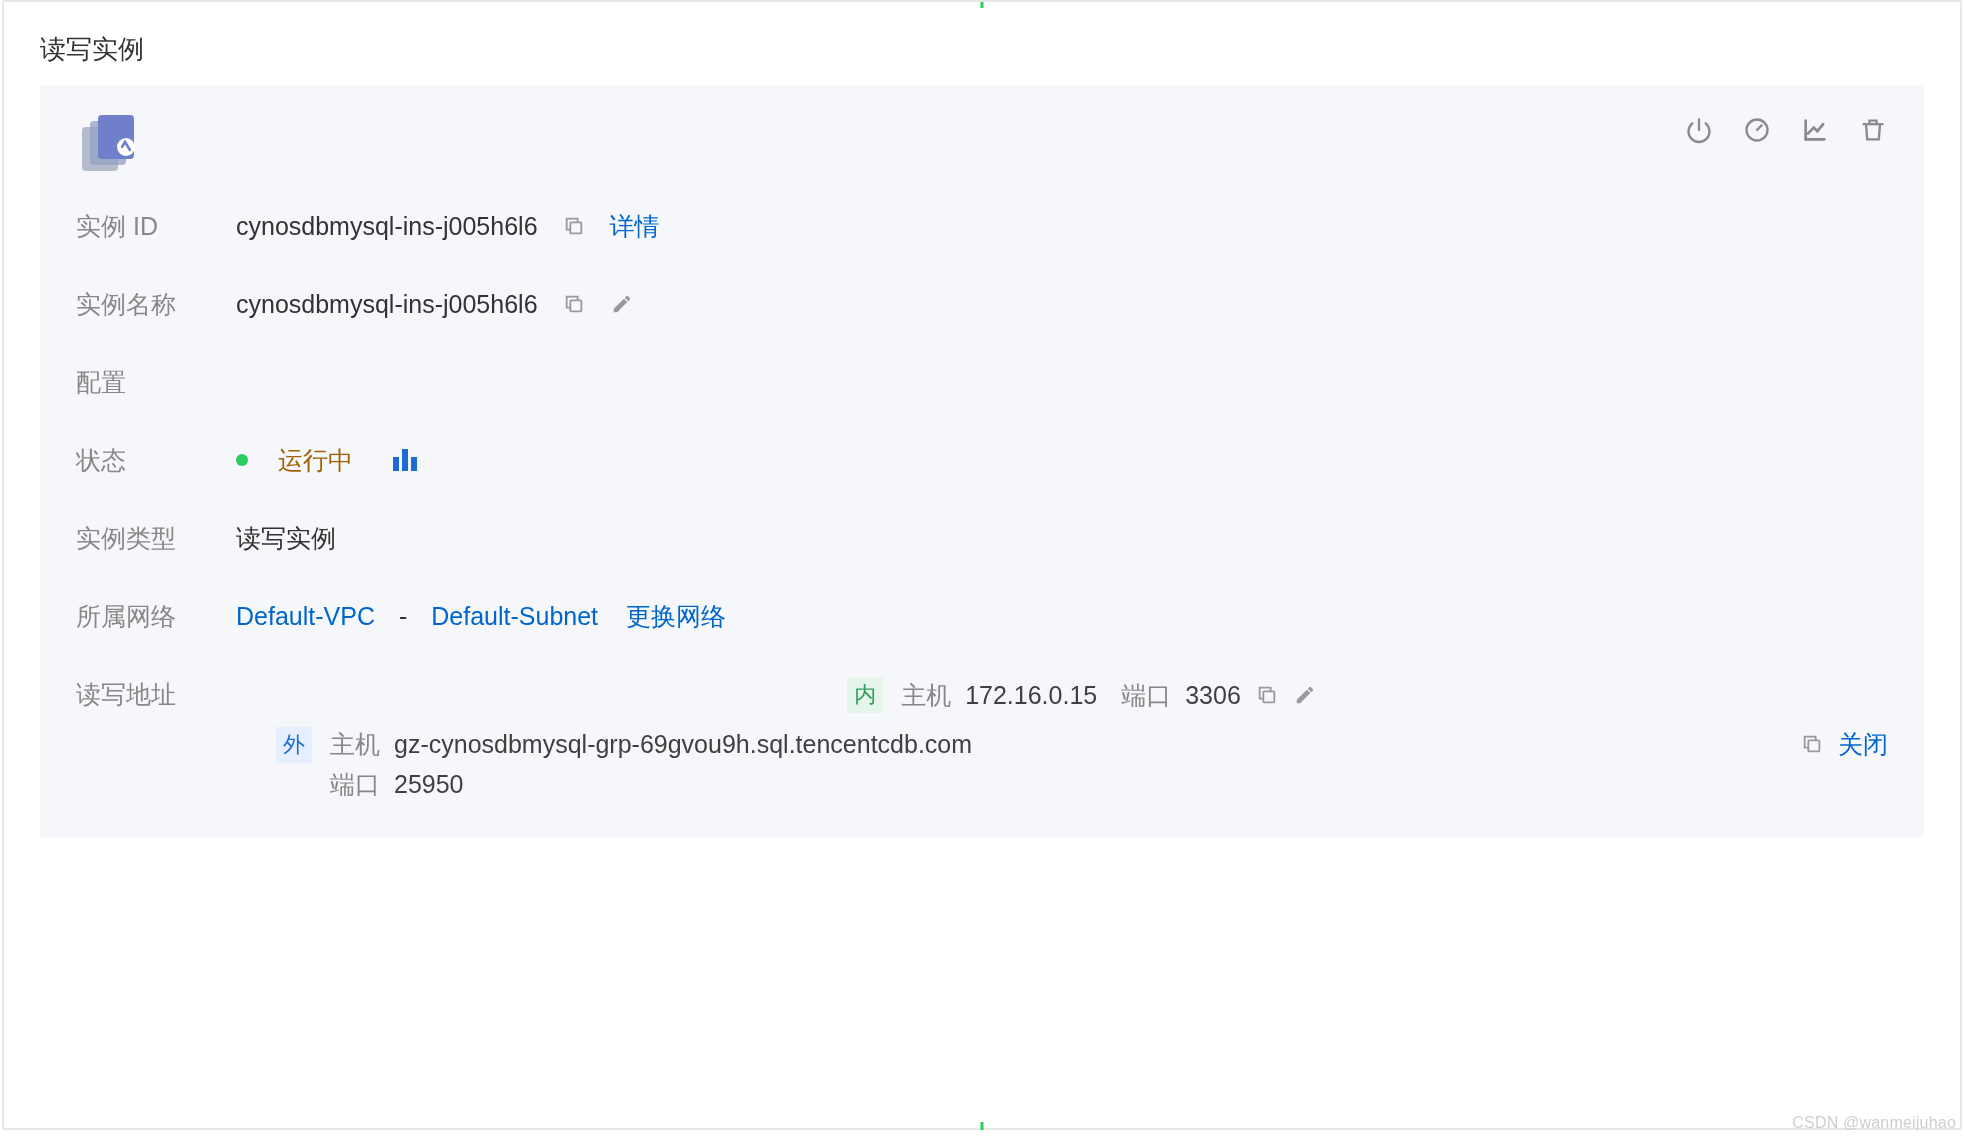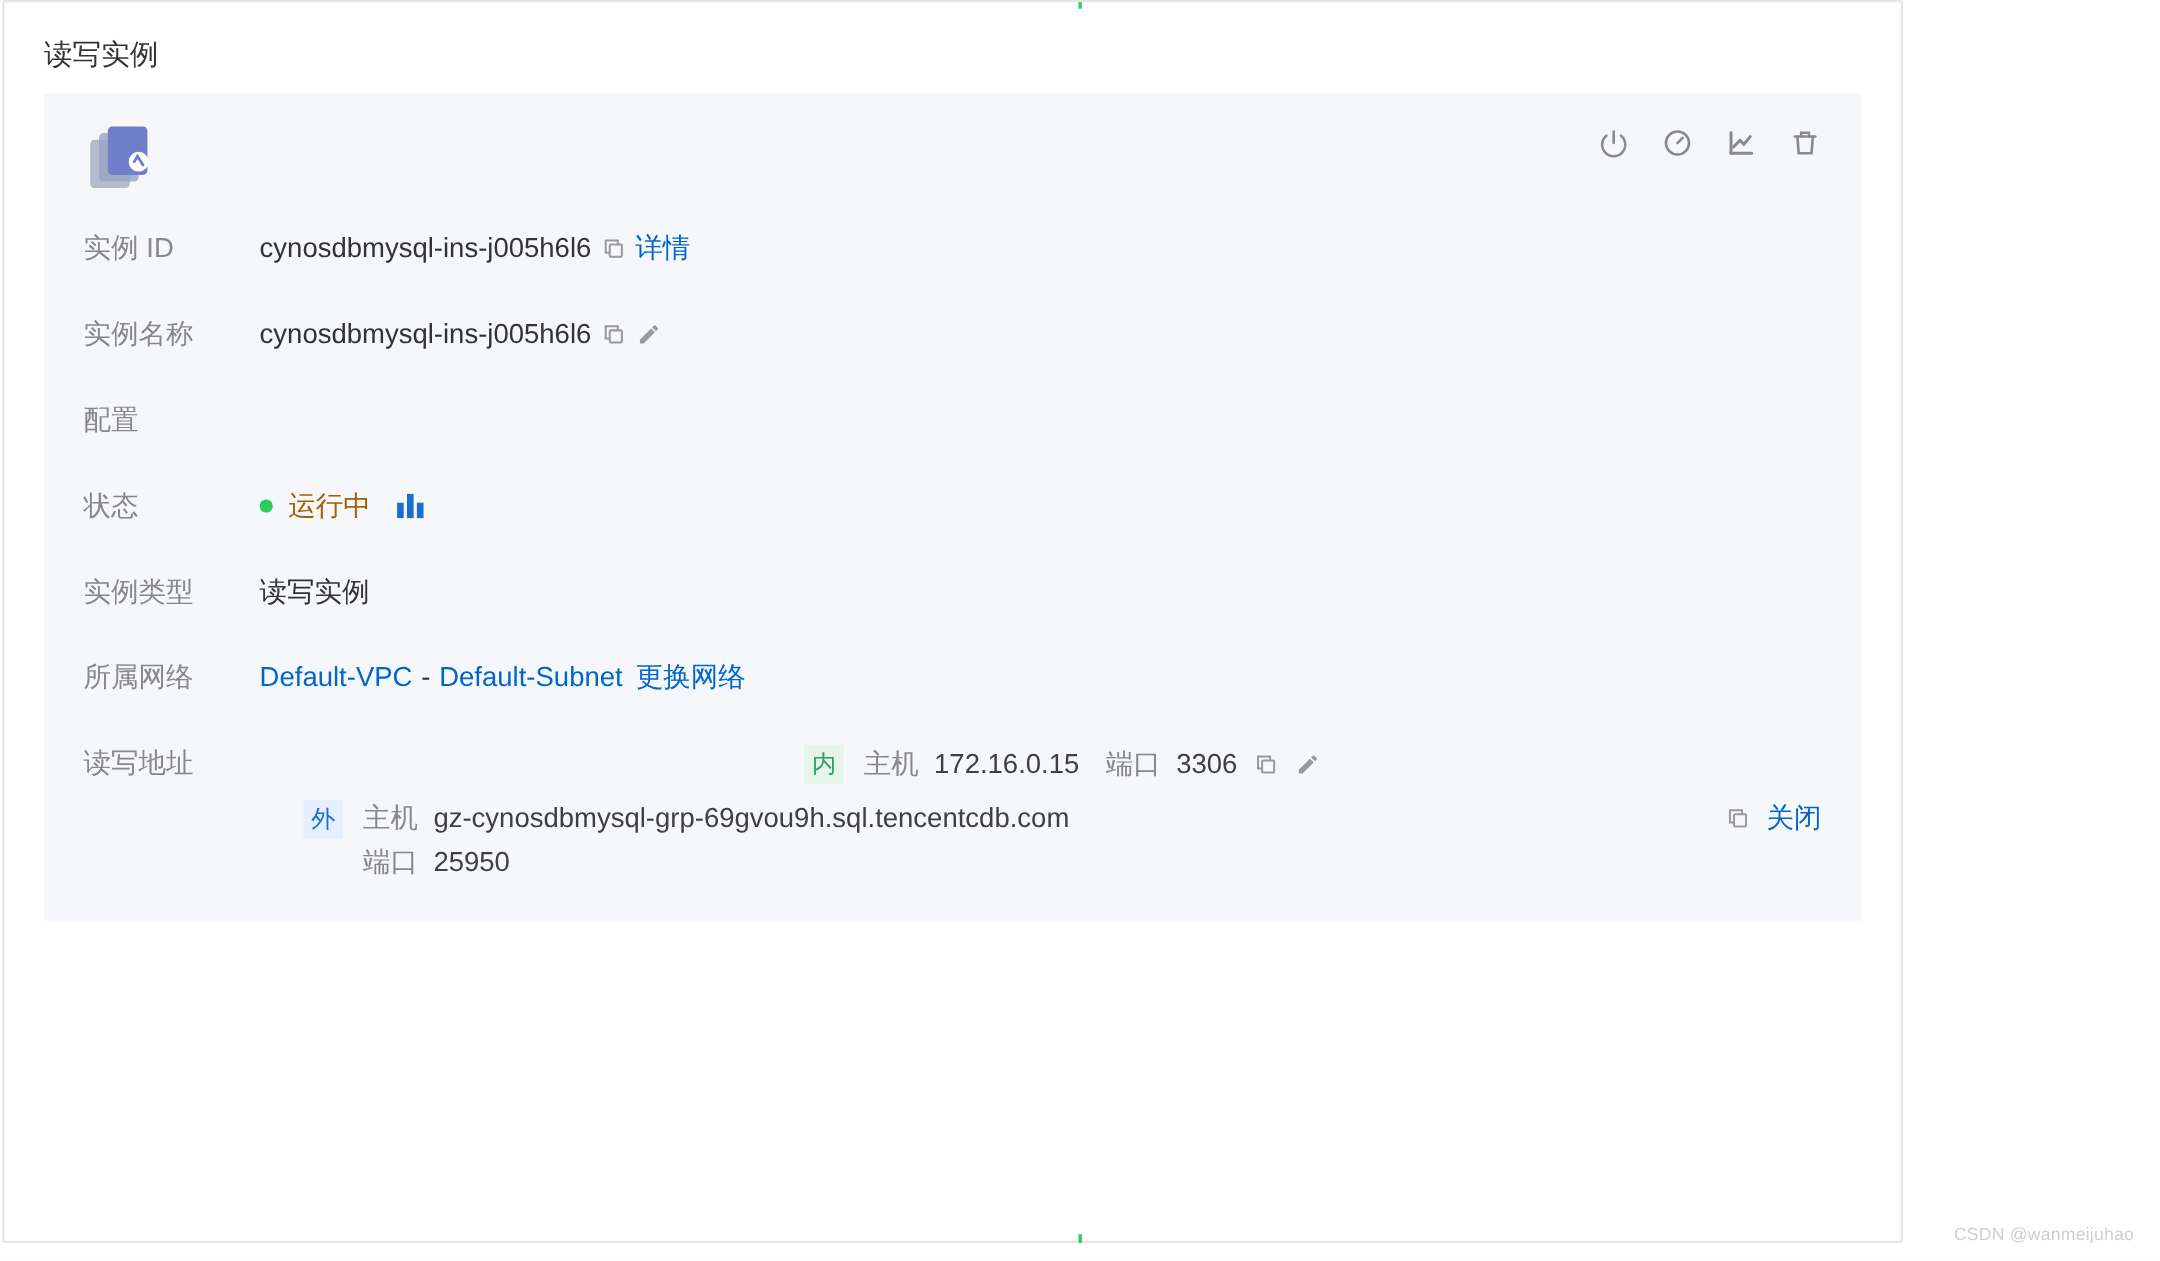--- a/index.html
+++ b/index.html
@@ -6,21 +6,21 @@
   body {
     font-family: -apple-system, BlinkMacSystemFont, "Segoe UI", "PingFang SC", "Microsoft YaHei", sans-serif;
     background: #fff;
     color: #333;
   }
   .outer {
     border: 2px solid #e6e6e6;
     border-radius: 2px;
     margin: 0 2px;
     padding: 30px 36px 36px 36px;
-    width: 1728px;
+    width: 1960px;
     min-height: 1130px;
     position: relative;
   }
   .section-title {
     font-size: 26px;
     color: #333;
     margin-bottom: 18px;
     font-weight: 400;
   }
   .card {
@@ -67,21 +67,21 @@
     width: 160px;
     flex-shrink: 0;
     color: #888;
     font-size: 25px;
   }
   .value {
     color: #333;
     display: flex;
     align-items: center;
     flex-wrap: wrap;
-    gap: 8px;
+    gap: 24px;
   }
   .value-col {
     display: flex;
     flex-direction: column;
     gap: 14px;
   }
   .link { color: #0066cc; cursor: pointer; text-align: center; }
   .copy-icon, .edit-icon {
     color: #999;
     cursor: pointer;
@@ -157,21 +157,21 @@
     width: 100%;
   }
   .ext-hostport {
     display: flex;
     flex-direction: column;
     gap: 6px;
   }
   .ext-hostport .addr-line { }
   .watermark {
     position: absolute;
-    right: 24px;
+    right: 8px;
     bottom: -2px;
     font-size: 16px;
     color: #cfcfcf;
     letter-spacing: 0.2px;
   }
   .top-tick, .bottom-tick {
     position: absolute;
     left: 50%;
     width: 3px;
     height: 16px;

